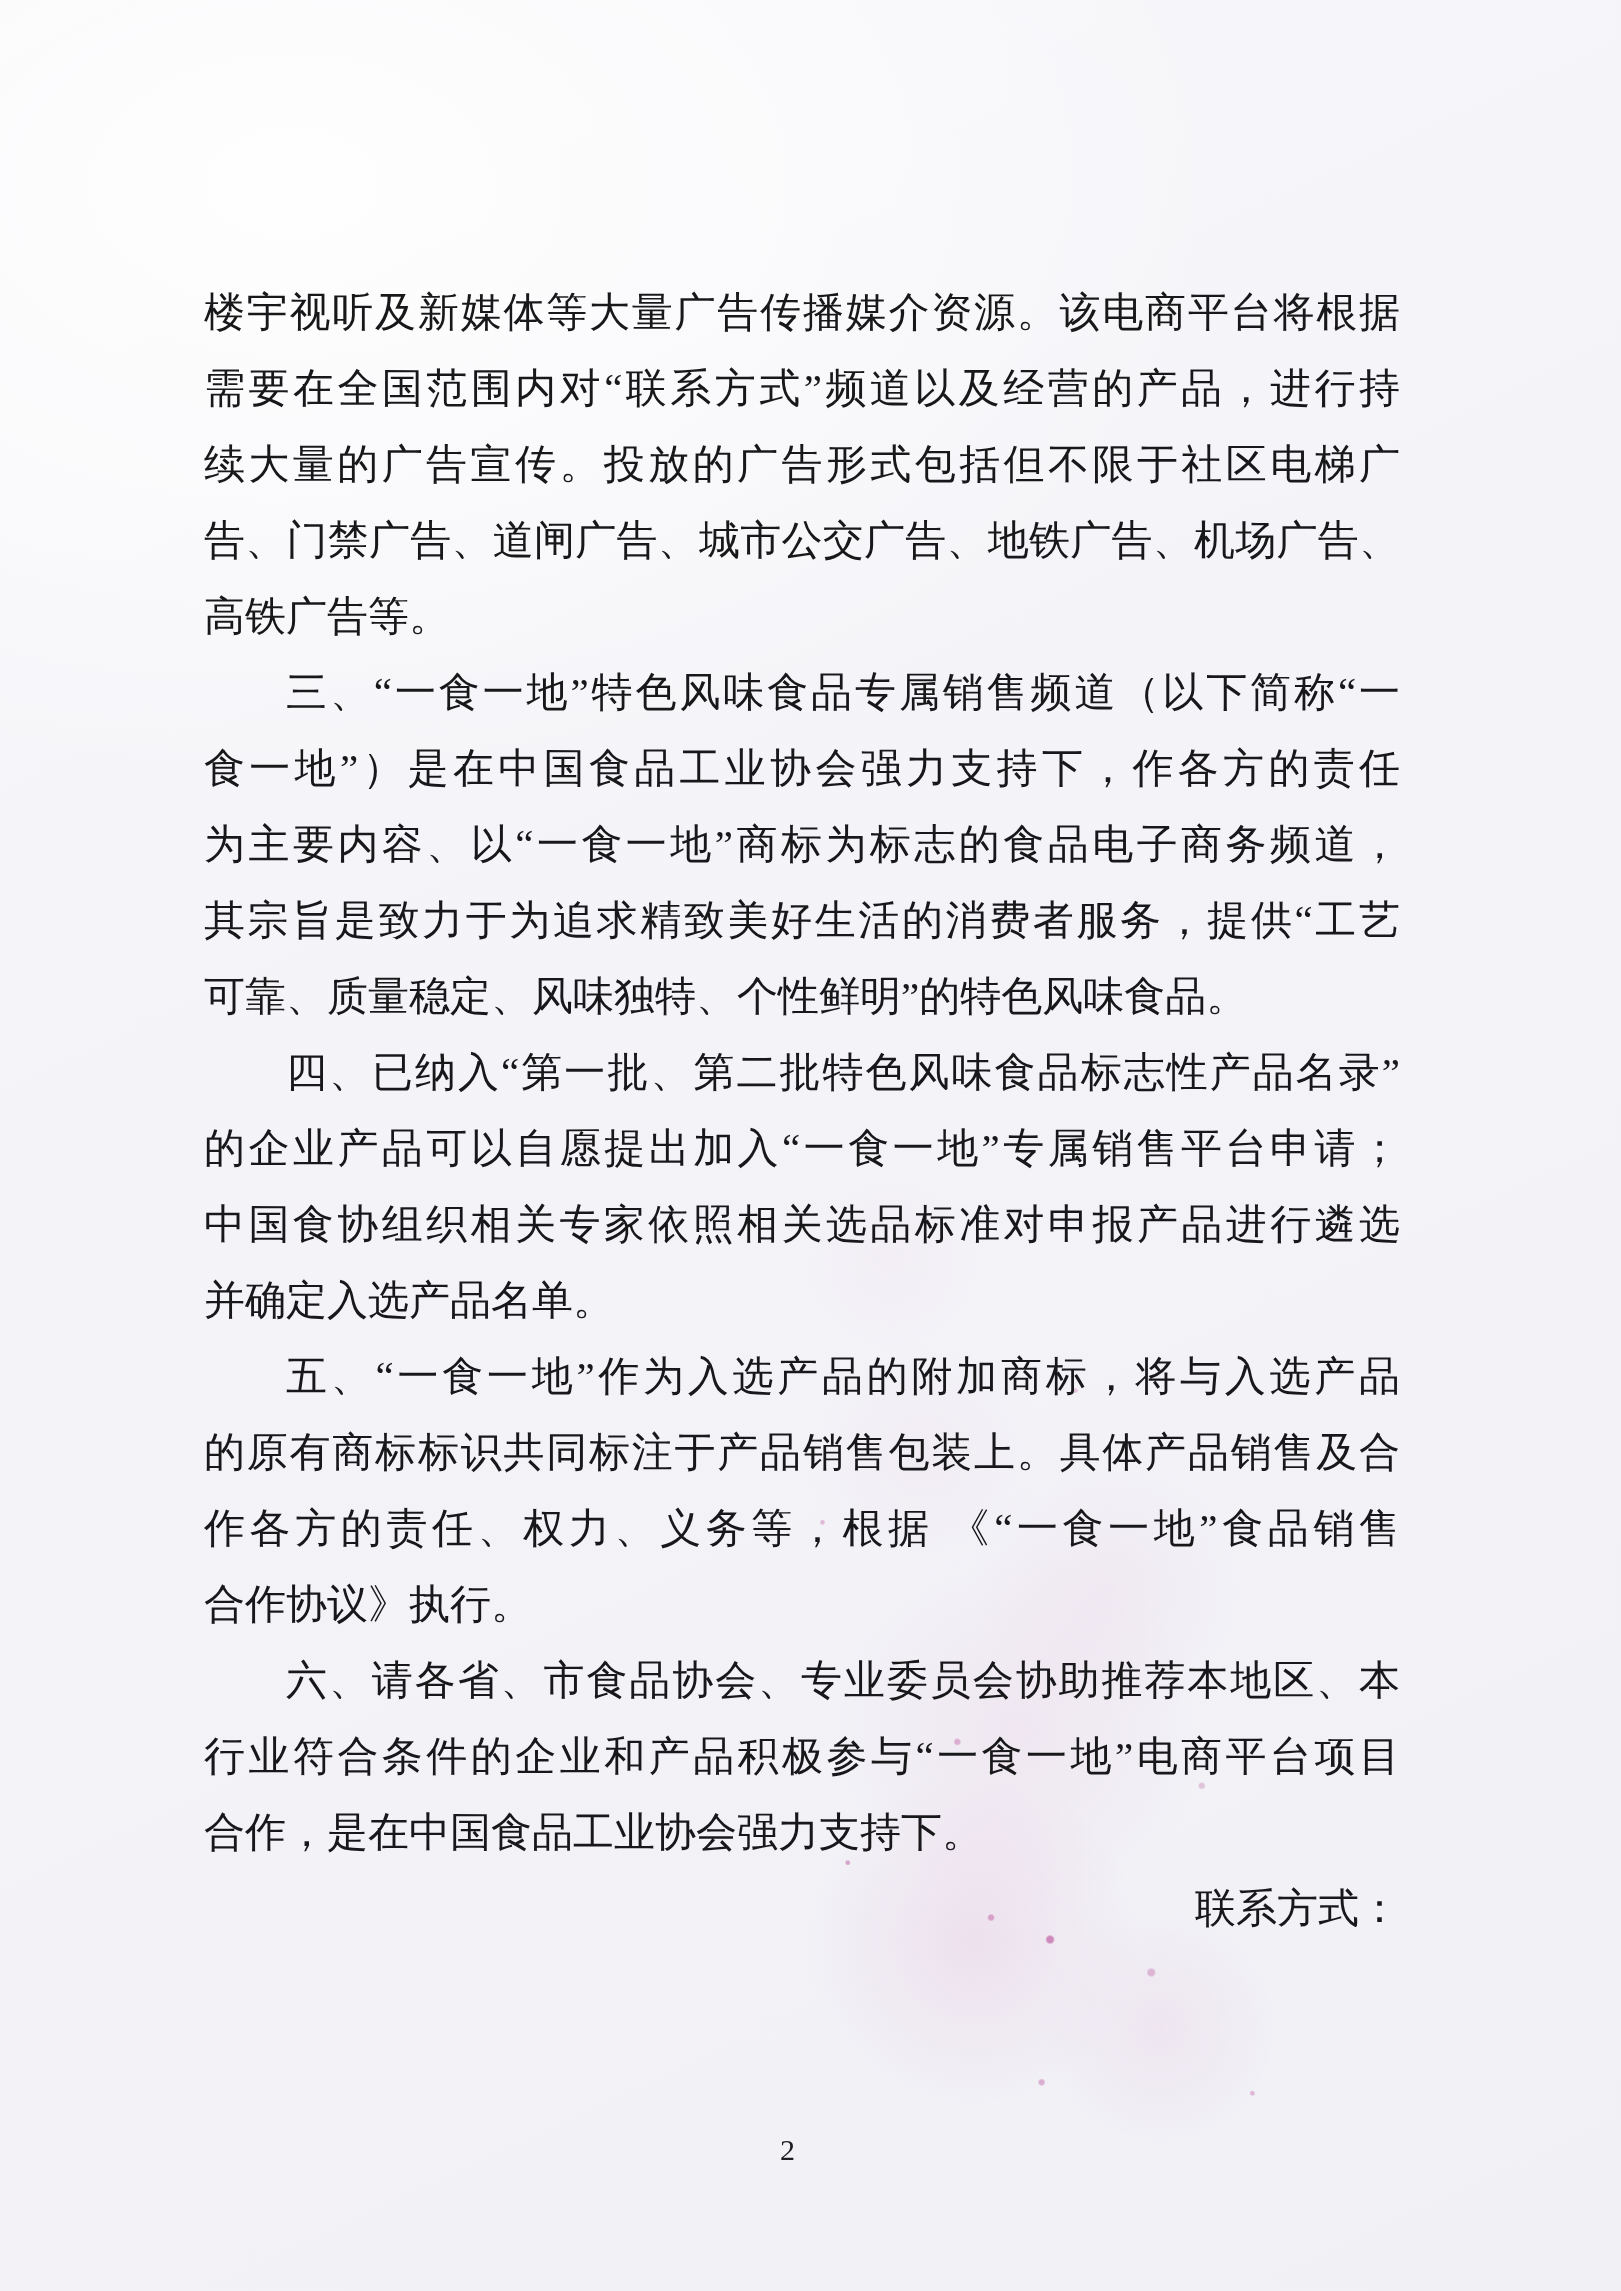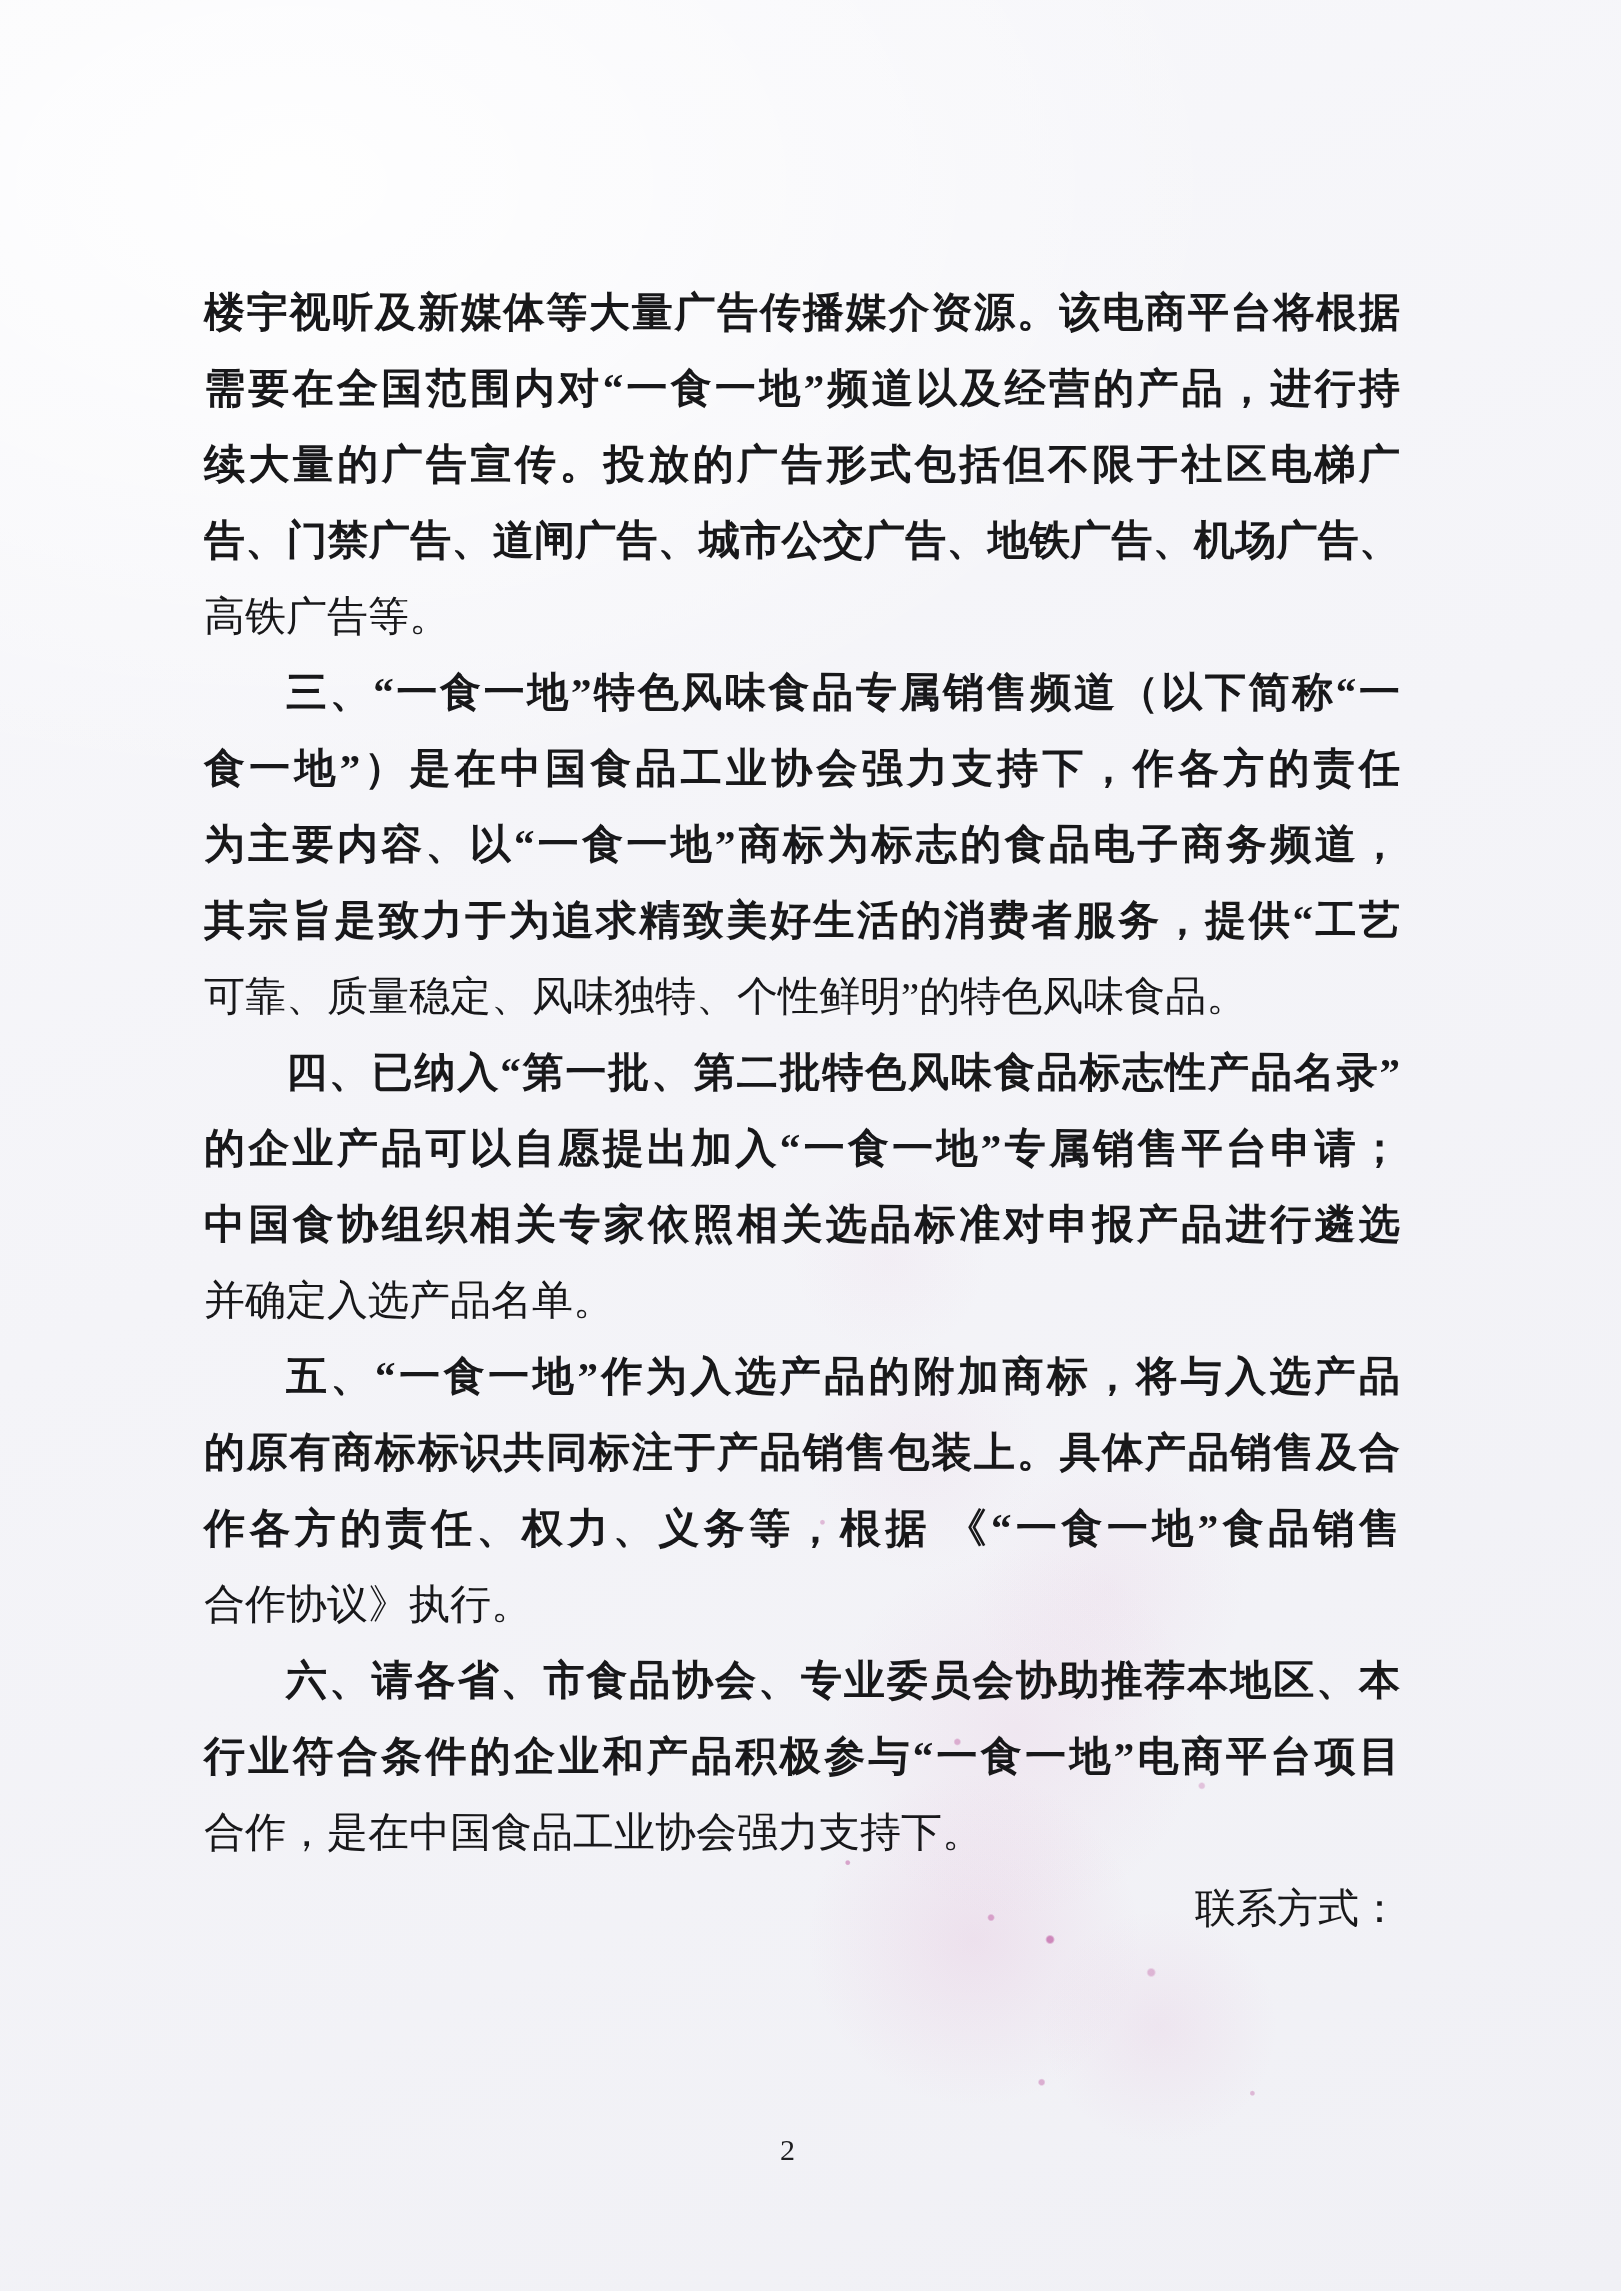--- a/index.html
+++ b/index.html
@@ -50,42 +50,41 @@
     line-height: 76px;
     font-size: 41px;
     letter-spacing: 0px;
     white-space: nowrap;
     color: #18181a;
     text-rendering: optimizeLegibility;
   }
   .line.fill {
     text-align: justify;
     text-align-last: justify;
-    font-weight: bold;
   }
   .line.indent {
     text-indent: 82px;
     text-align: right;
   }
   .page-number {
     position: absolute;
     left: 780px; top: 2133px;
     font-size: 30px;
     color: #1d1d1f;
     font-family: "Liberation Serif", "DejaVu Serif", serif;
   }
 </style>
 </head>
 <body>
 
 <div class="page">
   <div class="stain-field"></div>
   <div class="text-block">
       <div class="line fill">楼宇视听及新媒体等大量广告传播媒介资源。该电商平台将根据</div>
-      <div class="line fill">需要在全国范围内对“一食一地”频道以及经营的产品，进行持</div>
+      <div class="line fill">需要在全国范围内对“联系方式”频道以及经营的产品，进行持</div>
       <div class="line fill">续大量的广告宣传。投放的广告形式包括但不限于社区电梯广</div>
       <div class="line fill">告、门禁广告、道闸广告、城市公交广告、地铁广告、机场广告、</div>
       <div class="line">高铁广告等。</div>
       <div class="line indent fill">三、“一食一地”特色风味食品专属销售频道（以下简称“一</div>
       <div class="line fill">食一地”）是在中国食品工业协会强力支持下，作各方的责任</div>
       <div class="line fill">为主要内容、以“一食一地”商标为标志的食品电子商务频道，</div>
       <div class="line fill">其宗旨是致力于为追求精致美好生活的消费者服务，提供“工艺</div>
       <div class="line">可靠、质量稳定、风味独特、个性鲜明”的特色风味食品。</div>
       <div class="line indent fill">四、已纳入“第一批、第二批特色风味食品标志性产品名录”</div>
       <div class="line fill">的企业产品可以自愿提出加入“一食一地”专属销售平台申请；</div>

